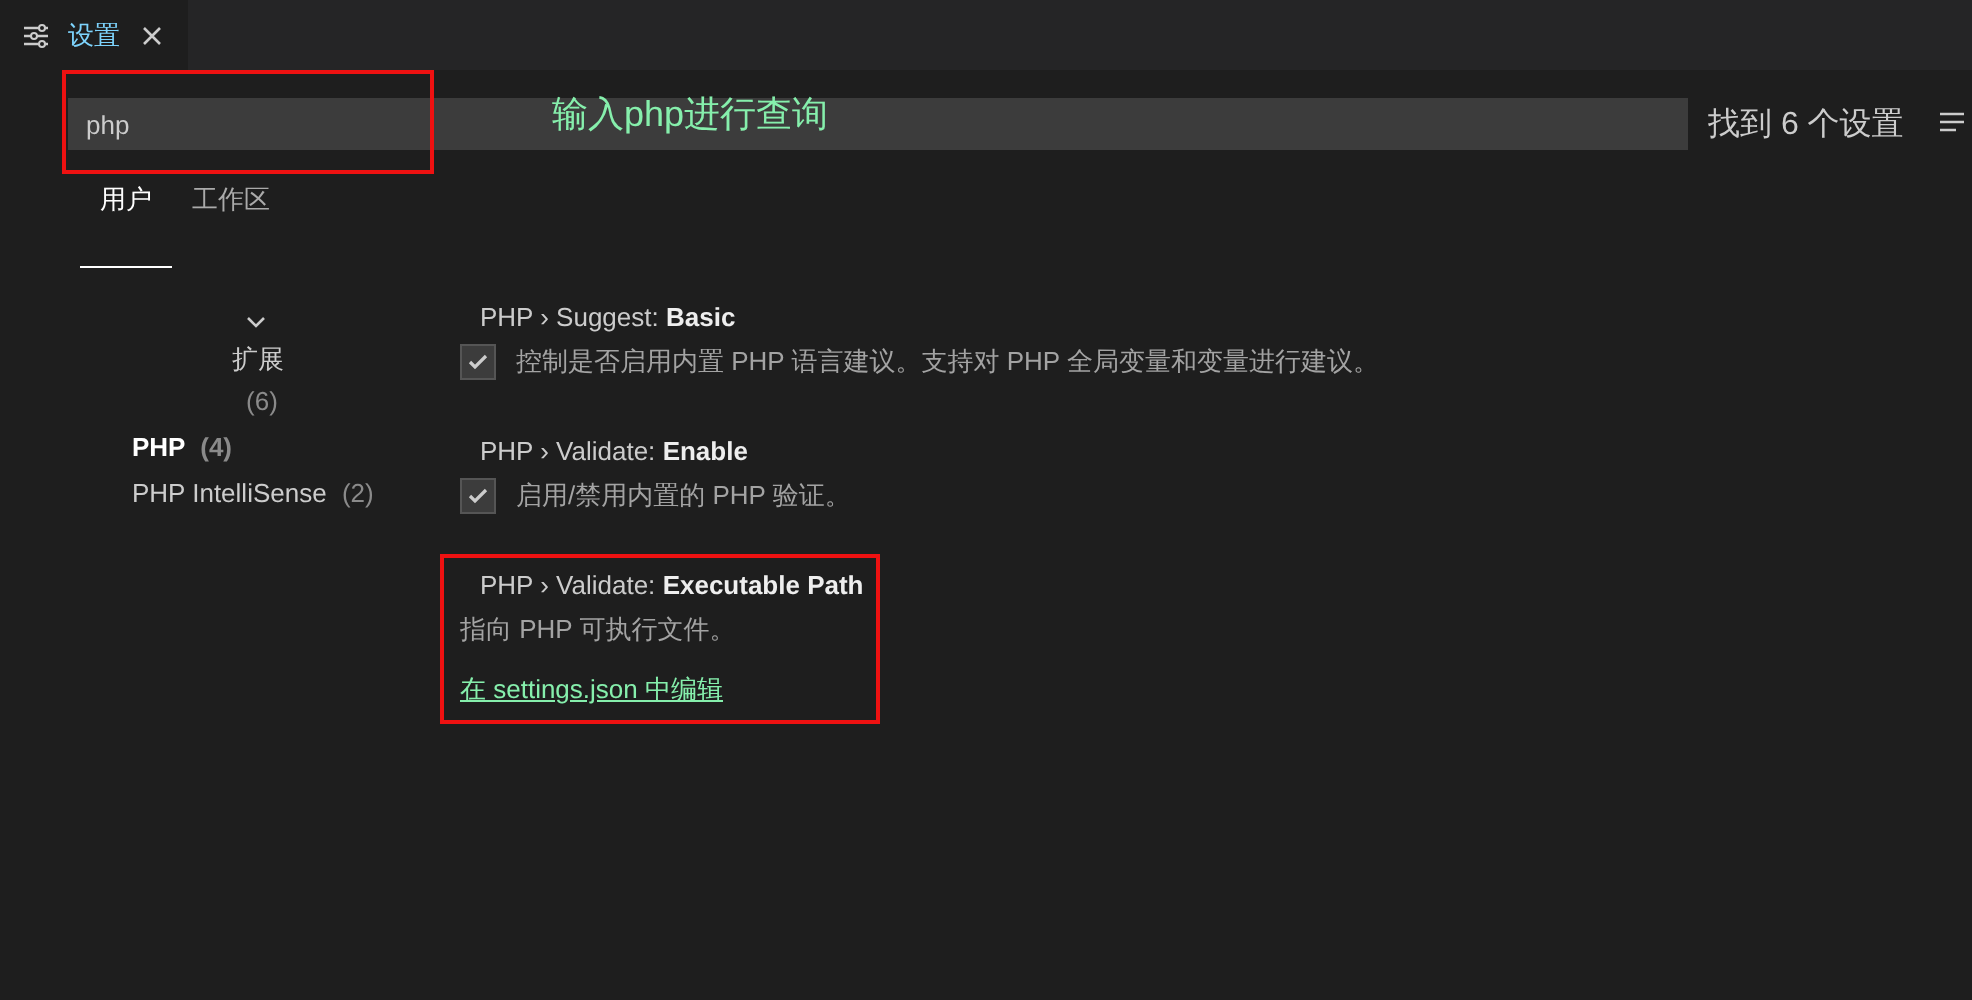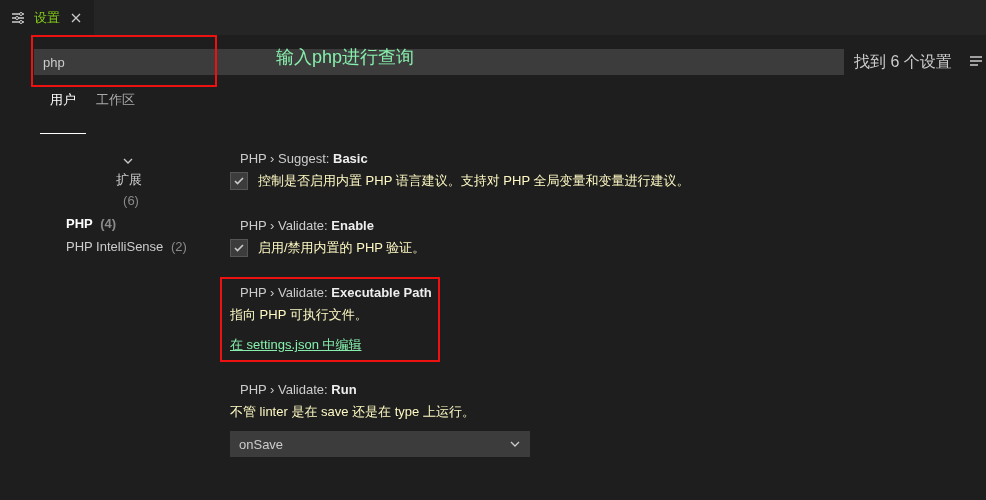--- a/index.html
+++ b/index.html
@@ -4,21 +4,21 @@
 <style>
 * { margin:0; padding:0; box-sizing:border-box; }
 body {
   background:#1e1e1e; color:#ccc;
   font-family:"Segoe UI","Microsoft YaHei",sans-serif;
   font-size:13px; width:986px; height:500px; overflow:hidden;
 }
 .tabbar { height:35px; background:#252526; display:flex; align-items:stretch; }
 .tab {
   display:flex; align-items:center; gap:8px; padding:0 10px;
-  background:#1e1e1e; color:#84cc16; font-size:13px; cursor:pointer;
+  background:#1e1e1e; color:#7dd3fc; font-size:13px; cursor:pointer;
 }
 .tab .mi { width:16px; display:inline-flex; align-items:center; justify-content:center; }
 .tab .close { width:16px; height:16px; display:inline-flex; align-items:center; justify-content:center; color:#ccc; }
 .search-row {
   display:flex; align-items:center; padding:14px 18px 10px 34px; gap:10px; position:relative;
 }
 .search-input {
   flex:0 0 auto; width:810px; height:26px; background:#3c3c3c; border:1px solid #3c3c3c;
   color:#ccc; padding:0 8px; font-size:13px; outline:none;
 }
@@ -46,21 +46,21 @@
 .tree-child.sel { color:#fff; font-weight:600; }
 .settings { flex:1; padding:0 22px 20px 6px; position:relative; }
 .setting { margin-bottom:28px; }
 .setting-title { font-size:13px; color:#ccc; margin-bottom:6px;margin-left:10px; }
 .setting-title .bold { color:#eee; font-weight:600; }
 .check-row { display:flex; align-items:flex-start; gap:10px; }
 .checkbox {
   width:18px; height:18px; background:#3c3c3c; border:1px solid #555;
   display:inline-flex; align-items:center; justify-content:center; cursor:pointer; flex-shrink:0;
 }
-.desc { color:#fef9c3; font-size:13px; }
+.desc { color:#a3a3a3; font-size:13px; }
 .link { text-decoration:underline; cursor:pointer; color:#86efac; display:inline-block; margin-top:12px; }
 .red-box-setting {
   border:2px solid #e11; position:absolute; left:-5px; top:143px; width:220px; height:85px; pointer-events:none;
 }
 .select {
   width:300px; height:26px; background:#3c3c3c; border:1px solid #3c3c3c;
   display:flex; align-items:center; justify-content:space-between;
   padding:0 8px; cursor:pointer; margin-top:10px; font-size:13px;
 }
 svg { display:block; }
@@ -162,30 +162,15 @@
     <div class="setting" style="position:relative;">
       <div class="red-box-setting" style="top:-8px;left:-10px;"></div>
       <div class="setting-title">
         <span>PHP › Validate:</span>
         <span class="bold">Executable Path</span>
       </div>
       <div class="desc">指向 PHP 可执行文件。</div>
       <span class="link">在 settings.json 中编辑</span>
     </div>
 
-    <div class="setting">
-      <div class="setting-title">
-        <span>PHP › Validate:</span>
-        <span class="bold">Run</span>
-      </div>
-      <div class="desc">不管 linter 是在 save 还是在 type 上运行。</div>
-      <div class="select">
-        <span>onSave</span>
-        <span>
-          <svg width="12" height="12" viewBox="0 0 12 12">
-              <path d="M2 4l4 4 4-4" stroke="#ccc" stroke-width="1.3" fill="none"></path>
-            </svg>
-        </span>
-      </div>
-    </div>
 
   </div>
 </div>
 
 </body></html>

